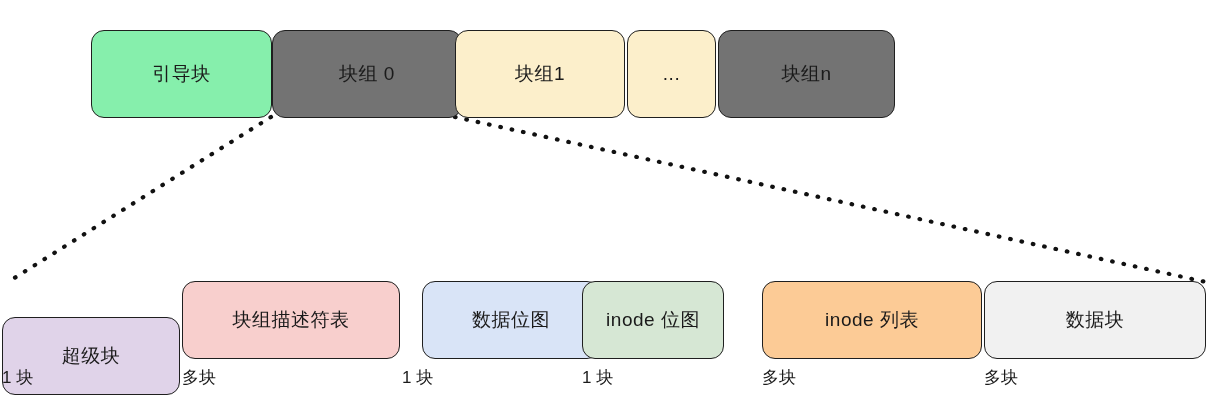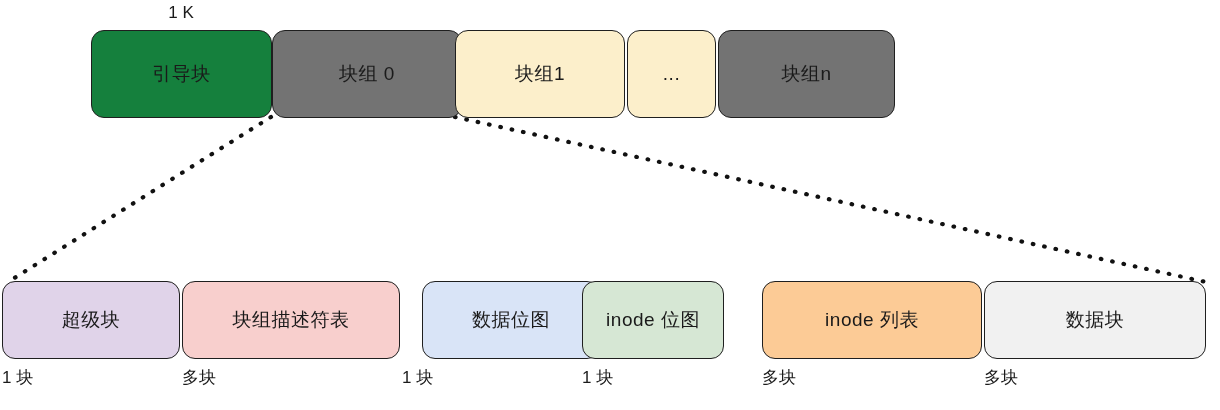--- a/index.html
+++ b/index.html
@@ -75,47 +75,46 @@
     font-size: 17px;
     white-space: nowrap;
     color: #1a1a1a;
   }
 </style>
 </head>
 <body>
 
 <div id="diagram-root">
 
-  <div id="size-caption" style="left: 121px; width: 120px;">1 K</div>
 
   <svg id="connector-layer" viewBox="0 0 1220 410" xmlns="http://www.w3.org/2000/svg">
     <line id="conn-left" stroke="#111111" stroke-width="4.2" stroke-linecap="round" stroke-dasharray="0.6 11" x1="271" y1="117" x2="8" y2="282"></line>
     <line id="conn-right" stroke="#111111" stroke-width="4.2" stroke-linecap="round" stroke-dasharray="0.6 11" x1="455" y1="117" x2="1206" y2="282"></line>
   </svg>
 
   <div class="top-row" id="top-row">
-      <div class="block" style="left: 91px; width: 181px; background: #15803d;">
+      <div class="block" style="left: 91px; width: 181px; background: #86efac;">
         <span class="block-label">引导块</span>
       </div>
       <div class="block" style="left: 272px; width: 190px; background: #737373;">
         <span class="block-label">块组 0</span>
       </div>
       <div class="block" style="left: 455px; width: 170px; background: rgb(252, 239, 203);">
         <span class="block-label">块组1</span>
       </div>
       <div class="block" style="left: 627px; width: 89px; background: rgb(252, 239, 203);">
         <span class="block-label">...</span>
       </div>
       <div class="block" style="left: 718px; width: 177px; background: #737373;">
         <span class="block-label">块组n</span>
       </div>
     </div>
 
   <div class="bottom-row" id="bottom-row">
-      <div class="block" style="left: 2px; width: 178px; background: rgb(224, 211, 233);">
+      <div class="block" style="left: 2px; width: 178px; background: rgb(224, 211, 233); margin-top: 36px;">
         <span class="block-label">超级块</span>
       </div>
       <div class="block" style="left: 182px; width: 218px; background: rgb(248, 207, 205);">
         <span class="block-label">块组描述符表</span>
       </div>
       <div class="block" style="left: 402px; width: 178px; background: rgb(217, 228, 247); margin-left: 20px;">
         <span class="block-label">数据位图</span>
       </div>
       <div class="block" style="left: 582px; width: 142px; background: rgb(214, 231, 212);">
         <span class="block-label">inode 位图</span>

